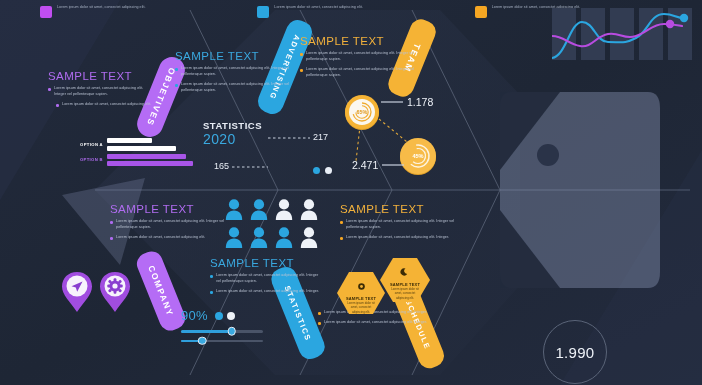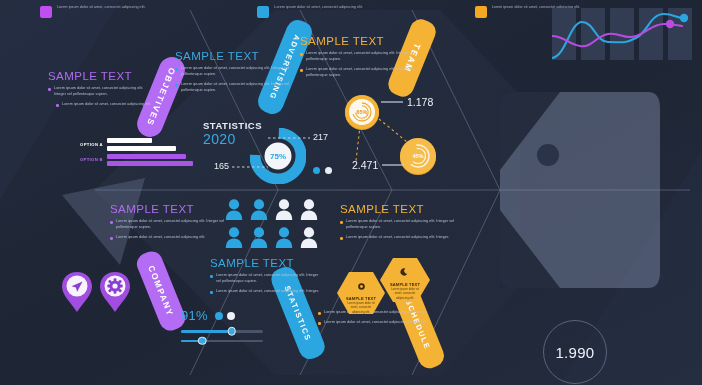--- a/index.html
+++ b/index.html
@@ -188,29 +188,20 @@
       <div class="bdot" style="background:#2ba6e0"></div>
       <div class="ptx">Lorem ipsum dolor sit amet, consectet adipiscing elit. Integer vel pellentesque sapien.</div>
     </div>
   </div>
 
   <div class="abs" style="left:203px;top:120px;">
     <div class="stat-t">STATISTICS</div>
     <div class="stat-y">2020</div>
   </div>
 
-  <div class="abs" style="left:250px;top:128px;">
-    <svg width="56" height="56" viewBox="0 0 56 56">
-      <circle cx="28" cy="28" r="23" fill="none" stroke="#2ba6e0" stroke-width="11" stroke-dasharray="108 36" transform="rotate(-88 28 28)" stroke-linecap="butt"></circle>
-      <circle cx="28" cy="28" r="13.5" fill="#f2f6fb"></circle>
-    </svg>
-    <div class="abs" style="left:0;top:0;width:56px;height:56px;display:flex;align-items:center;justify-content:center;">
-      <span style="font-size:8px;color:#2ba6e0;font-weight:600">75%</span>
-    </div>
-  </div>
 
   <div class="abs" style="left:268px;top:132px;width:70px;display:flex;align-items:center;gap:3px">
     <svg width="42" height="2" style="margin-top:1px">
         <line x1="0" y1="1" x2="42" y2="1" stroke="#c8d0de" stroke-width="1.2" stroke-dasharray="2.5 2.5"></line>
       </svg>
     <span style="font-size:9px;color:#e8edf5;font-weight:400">217</span>
   </div>
   <div class="abs" style="left:214px;top:161px;width:60px;display:flex;align-items:center;gap:3px">
     <span style="font-size:9px;color:#e8edf5;font-weight:400">165</span>
     <svg width="36" height="2" style="margin-top:1px">
@@ -362,21 +353,21 @@
       <div class="ptx">Lorem ipsum dolor sit amet, consectet adipiscing elit. Integer vel pellentesque sapien.</div>
     </div>
     <div class="para">
       <div class="bdot" style="background:#2ba6e0"></div>
       <div class="ptx">Lorem ipsum dolor sit amet, consectet adipiscing elit. Integer.</div>
     </div>
   </div>
 
   <div class="abs" style="left:181px;top:308px;width:85px;">
     <div style="display:flex;align-items:center;gap:7px">
-      <span style="font-size:13px;color:#3aa9e0;font-weight:400;letter-spacing:.3px">91%</span>
+      <span style="font-size:13px;color:#3aa9e0;font-weight:400;letter-spacing:.3px">90%</span>
       <div style="display:flex;gap:4px">
         <div style="width:8px;height:8px;border-radius:50%;background:#2ba6e0"></div>
         <div style="width:8px;height:8px;border-radius:50%;background:#eef2f8"></div>
       </div>
     </div>
     <div class="srail" style="margin-top:7px;width:82px">
       <div class="sfill" style="width:62%"></div>
         <div class="sknob" style="left:62%"></div>
     </div>
     <div class="srail" style="margin-top:7px;width:82px">

